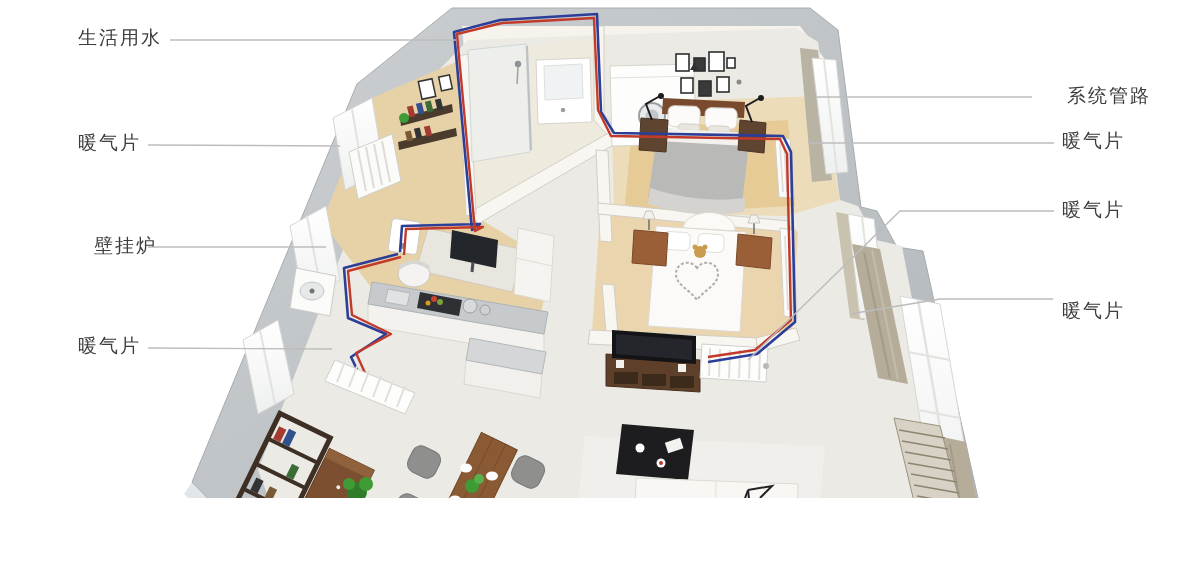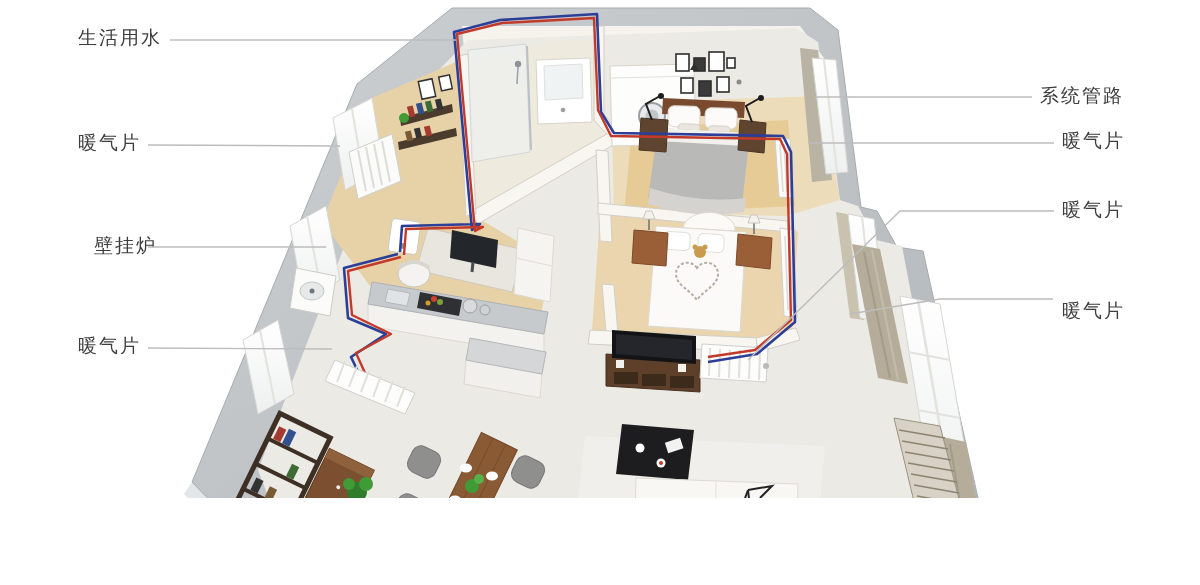--- a/index.html
+++ b/index.html
@@ -396,18 +396,18 @@
     <polyline points="748,360 900,211 1054,211"></polyline>
     <polyline points="850,314 940,299 1053,299"></polyline>
   </g>
 </svg>
 
 <div class="lbl" style="left:78px;  top:28px">生活用水</div>
 <div class="lbl" style="left:78px;  top:133px">暖气片</div>
 <div class="lbl" style="left:94px;  top:236px">壁挂炉</div>
 <div class="lbl" style="left:78px;  top:336px">暖气片</div>
 
-<div class="lbl" style="left:1040px; top:86px">系统管路</div>
+<div class="lbl" style="left:1067px; top:86px">系统管路</div>
 <div class="lbl" style="left:1062px; top:131px">暖气片</div>
 <div class="lbl" style="left:1062px; top:200px">暖气片</div>
 <div class="lbl" style="left:1062px; top:301px">暖气片</div>
 
 </div>
 
 </body></html>

